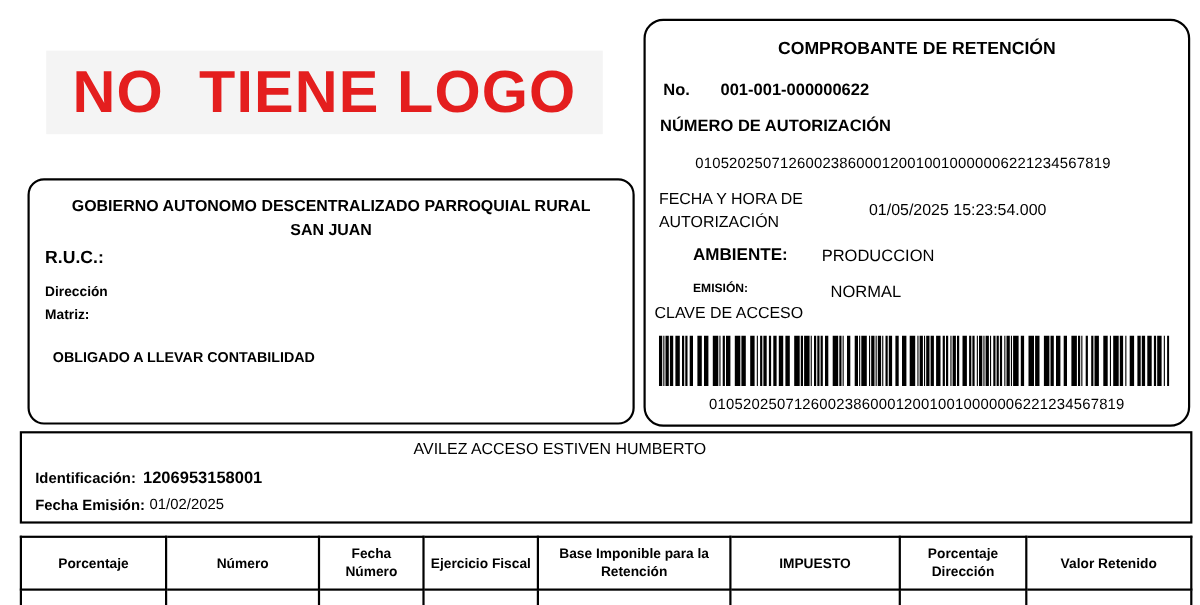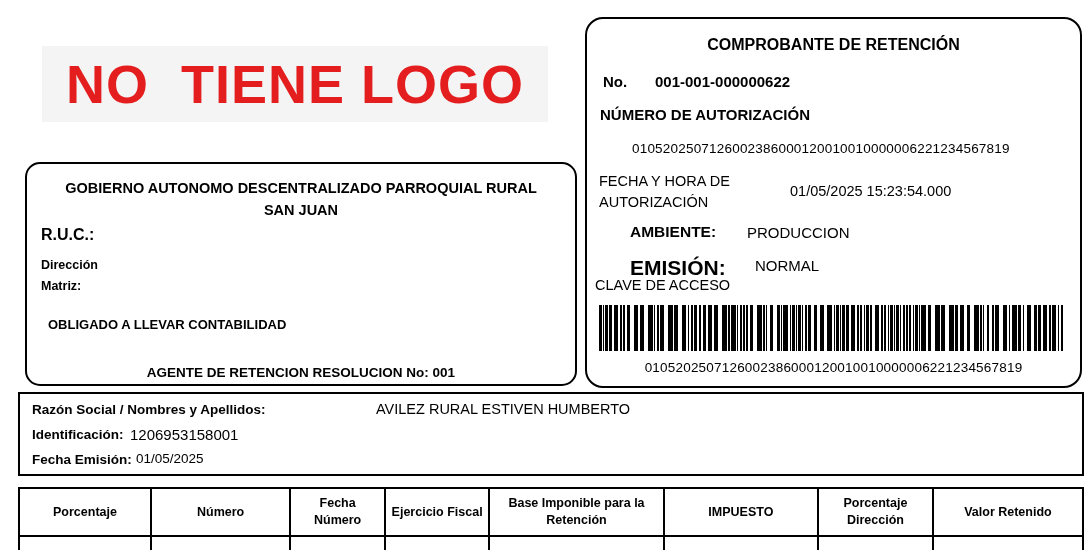--- a/index.html
+++ b/index.html
@@ -36,40 +36,40 @@
 
   .r-title      { position:absolute; top:17px; left:0; right:0; text-align:center; font-weight:bold; font-size:16px; }
   .r-no-label   { position:absolute; left:16px; top:54px; font-weight:bold; font-size:15px; }
   .r-no-value   { position:absolute; left:68px; top:54px; font-weight:bold; font-size:15px; }
   .r-auth-label { position:absolute; left:13px; top:87px; font-weight:bold; font-size:15px; }
   .r-auth-value { position:absolute; left:45px; top:122px; font-size:13.5px; letter-spacing:0.2px; }
   .r-fecha-label{ position:absolute; left:12px; top:152px; width:170px; font-size:14.5px; line-height:1.45; }
   .r-fecha-value{ position:absolute; left:203px; top:164px; font-size:14.5px; }
   .r-amb-label  { position:absolute; left:43px; top:204px; font-weight:bold; font-size:15.5px; }
   .r-amb-value  { position:absolute; left:160px; top:205px; font-size:15px; }
-  .r-emi-label  { position:absolute; left:43px; top:237px; font-weight:bold; font-size:21px;text-align:right; }
+  .r-emi-label  { position:absolute; left:43px; top:237px; font-weight:bold; font-size:11px;text-align:right; }
   .r-emi-value  { position:absolute; left:168px; top:238px; font-size:15px; }
   .r-clave-label{ position:absolute; left:8px; top:258px; font-size:14.5px; }
   .barcode {
     position:absolute; left:12px; top:286px; width:464px; height:46px;
     display:flex; align-items:stretch; overflow:hidden;
   }
   .barcode span { background:#000; }
   .barcode i    { background:transparent; }
   .r-key { position:absolute; top:341px; left:0; right:0; text-align:center; font-size:13.5px; letter-spacing:0.2px; }
 
   
   .customer-box {
     position:absolute; left:18px; top:392px; width:1066px; height:84px;
     border:2px solid #000; background:#fff;
   }
   .c-name-label { position:absolute; left:12px;  top:8px;  font-weight:bold; font-size:13.5px; }
   .c-name-value { position:absolute; left:356px; top:7px;  font-size:14.5px; }
   .c-id-label   { position:absolute; left:12px;  top:33px; font-weight:bold; font-size:13.5px; }
-  .c-id-value   { position:absolute; left:110px; top:32px; font-size:15px; }
+  .c-id-value   { position:absolute; left:110px; top:32px; font-size:15px;font-weight:bold; }
   .c-date-label { position:absolute; left:12px;  top:58px; font-weight:bold; font-size:13.5px; }
   .c-date-value { position:absolute; left:116px; top:57px; font-size:13.5px; }
 
   
   .detail-table {
     position:absolute; left:18px; top:487px; width:1066px;
     border-collapse:collapse; table-layout:fixed;
   }
   .detail-table th, .detail-table td {
     border:2px solid #000; font-size:12.5px; font-weight:bold;
@@ -84,21 +84,20 @@
 
 <div class="logo-block">
   <span class="logo-text" style="color: rgb(228, 30, 30);">NO  TIENE LOGO</span>
 </div>
 
 <div class="rbox emitter-box">
   <div class="emitter-name">GOBIERNO AUTONOMO DESCENTRALIZADO PARROQUIAL RURAL SAN JUAN</div>
   <div class="ruc-label">R.U.C.:</div>
   <div class="addr-label">Dirección Matriz:</div>
   <div class="obligado">OBLIGADO A LLEVAR CONTABILIDAD</div>
-  <div class="agente">AGENTE DE RETENCION RESOLUCION No: 001</div>
 </div>
 
 <div class="rbox receipt-box">
   <div class="r-title">COMPROBANTE DE RETENCIÓN</div>
   <div class="r-no-label">No.</div>
   <div class="r-no-value">001-001-000000622</div>
   <div class="r-auth-label">NÚMERO DE AUTORIZACIÓN</div>
   <div class="r-auth-value">0105202507126002386000120010010000006221234567819</div>
   <div class="r-fecha-label">FECHA Y HORA DE AUTORIZACIÓN</div>
   <div class="r-fecha-value">01/05/2025 15:23:54.000</div>
@@ -307,26 +306,25 @@
       <span style="flex:3"></span>
       <i style="flex:2"></i>
       <span style="flex:1"></span>
       <i style="flex:1"></i>
       <span style="flex:2"></span>
     </div>
   <div class="r-key">0105202507126002386000120010010000006221234567819</div>
 </div>
 
 <div class="customer-box">
-  <div class="c-name-label">Razón Social / Nombres y Apellidos:</div>
-  <div class="c-name-value">AVILEZ RURAL ESTIVEN HUMBERTO</div>
+  <div class="c-name-value">AVILEZ ACCESO ESTIVEN HUMBERTO</div>
   <div class="c-id-label">Identificación:</div>
   <div class="c-id-value">1206953158001</div>
   <div class="c-date-label">Fecha Emisión:</div>
-  <div class="c-date-value">01/05/2025</div>
+  <div class="c-date-value">01/02/2025</div>
 </div>
 
 <table class="detail-table">
   <colgroup>
     <col style="width:12.4%">
       <col style="width:13.1%">
       <col style="width:8.9%">
       <col style="width:9.8%">
     <col style="width:16.4%">
       <col style="width:14.5%">

